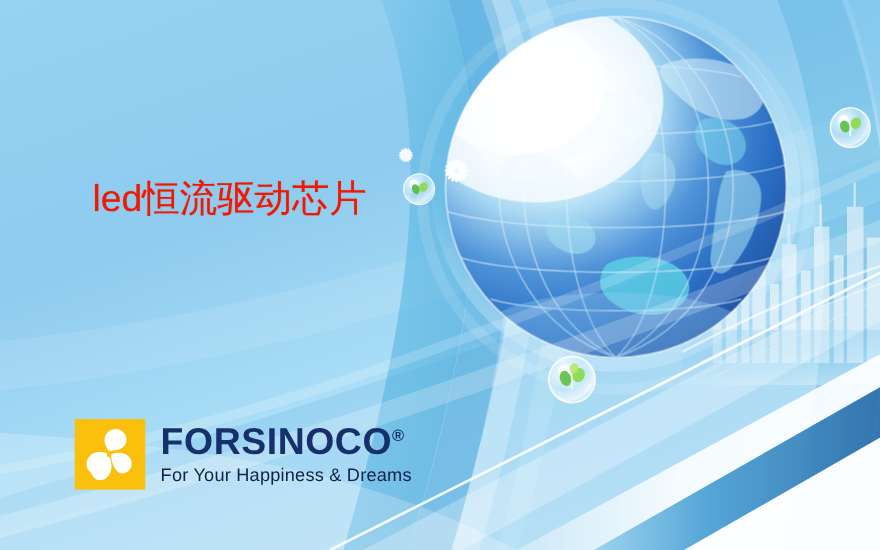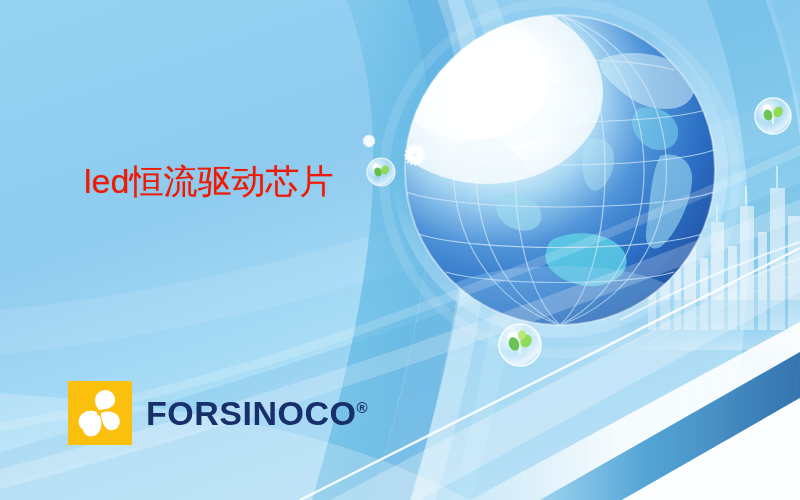--- a/index.html
+++ b/index.html
@@ -329,16 +329,17 @@
         <g fill="#ffffff">
           <path d="M 31 29 C 25 22 26 13 33 10 C 40 7 47 12 47 19 C 47 24 43 27 38 28 Z"></path>
           <path d="M 29 31 C 21 28 13 31 11 38 C 9 46 16 52 23 50 C 28 48 30 42 30 37 Z"></path>
           <path d="M 33 32 C 40 29 49 31 51 37 C 54 44 48 51 41 49 C 36 47 34 40 33 35 Z"></path>
           <path d="M 31 34 C 35 40 34 50 28 54 C 21 58 14 53 15 46 C 16 40 24 36 29 35 Z"></path>
         </g>
       </svg>
     </div>
     <div id="logo-text">
       <div id="logo-wordmark"><span>FORSINOCO</span><span class="reg">®</span></div>
+      <div id="logo-tagline">For Your Happiness &amp; Dreams</div>
     </div>
   </div>
 
 </div>
 
 </body></html>

